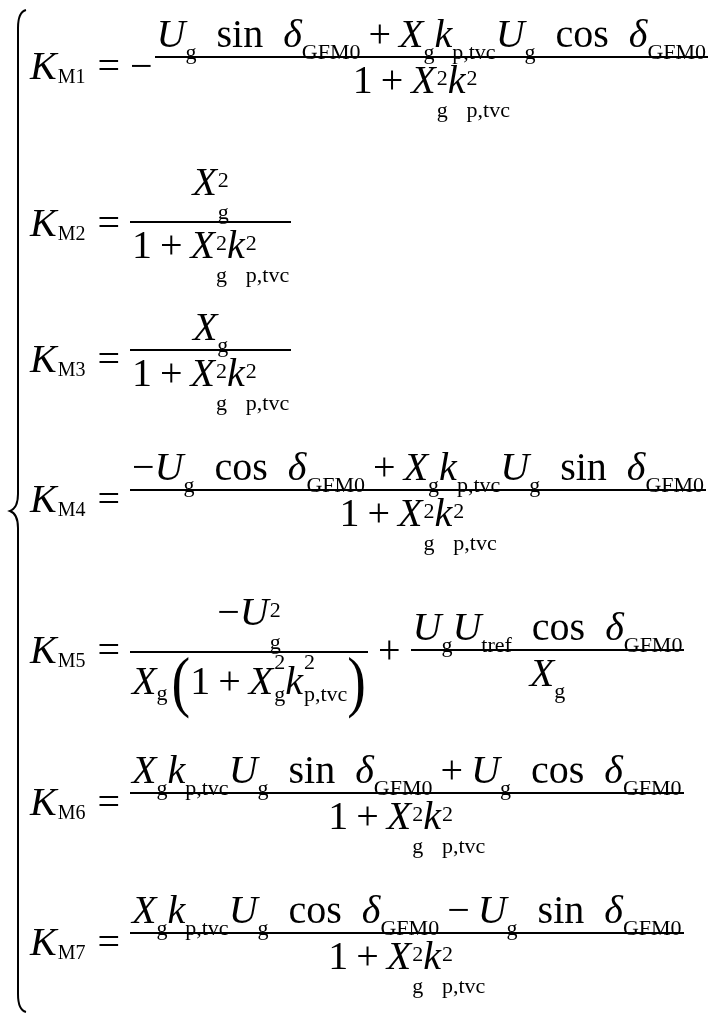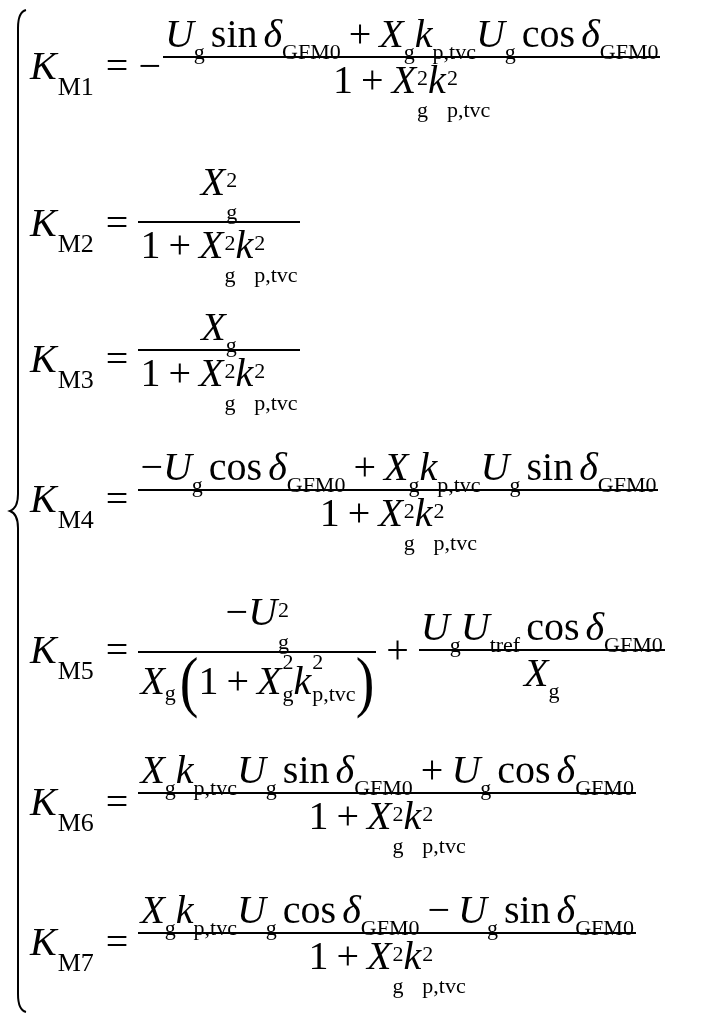--- a/index.html
+++ b/index.html
@@ -2,32 +2,32 @@
 <html><head>
   <meta charset="utf-8">
   <style>
     html, body { margin:0; padding:0; background:#ffffff; }
     body { width:726px; height:1022px; position:relative; overflow:hidden;
            font-family:"Liberation Serif", "DejaVu Serif", serif; color:#000; }
     .brace { position:absolute; left:6px; top:8px; width:22px; height:1006px; }
     .eq { position:absolute; left:30px; display:flex; align-items:center; font-size:40px; white-space:nowrap; }
     .lhs { display:inline-flex; align-items:baseline; }
     .K { font-style:italic; }
-    .subM { font-size:26px; position:relative; top:16px; margin-left:1px; }
+    .subM { font-size:20px; position:relative; top:4px; margin-left:1px; }
     .eqs { margin:0 10px 0 12px; font-size:40px; }
     .minus { margin-right:2px; }
     .frac { display:inline-flex; flex-direction:column; align-items:center; }
     .frac .num, .frac .den { display:flex; align-items:baseline; padding:0 2px; line-height:1.1; }
     .frac .bar { height:2px; background:#000; width:100%; }
     .it { font-style:italic; }
     .sub { font-size:22px; position:relative; top:12px; }
     .ss { display:inline-flex; flex-direction:column; line-height:1; font-size:22px; vertical-align:middle; margin-left:1px; }
     .ss .s1 { position:relative; top:-8px; }
     .ss .s2 { position:relative; top:2px; }
-    .fn { margin:0 6px; }
+    .fn { margin:0 20px; }
     .op { margin:0 8px; }
     .plus-mid { margin:0 10px; }
     .paren { font-size:56px; line-height:1; font-weight:300; transform:scaleY(1.2); display:inline-block; }
   </style>
 </head>
 <body>
 
 <svg class="brace" viewBox="0 0 22 1006" preserveAspectRatio="none">
   <path d="M20,2 Q12,4 12,20 L12,486 Q12,500 4,503 Q12,506 12,520 L12,986 Q12,1002 20,1004" fill="none" stroke="#000" stroke-width="2"></path>
 </svg>

